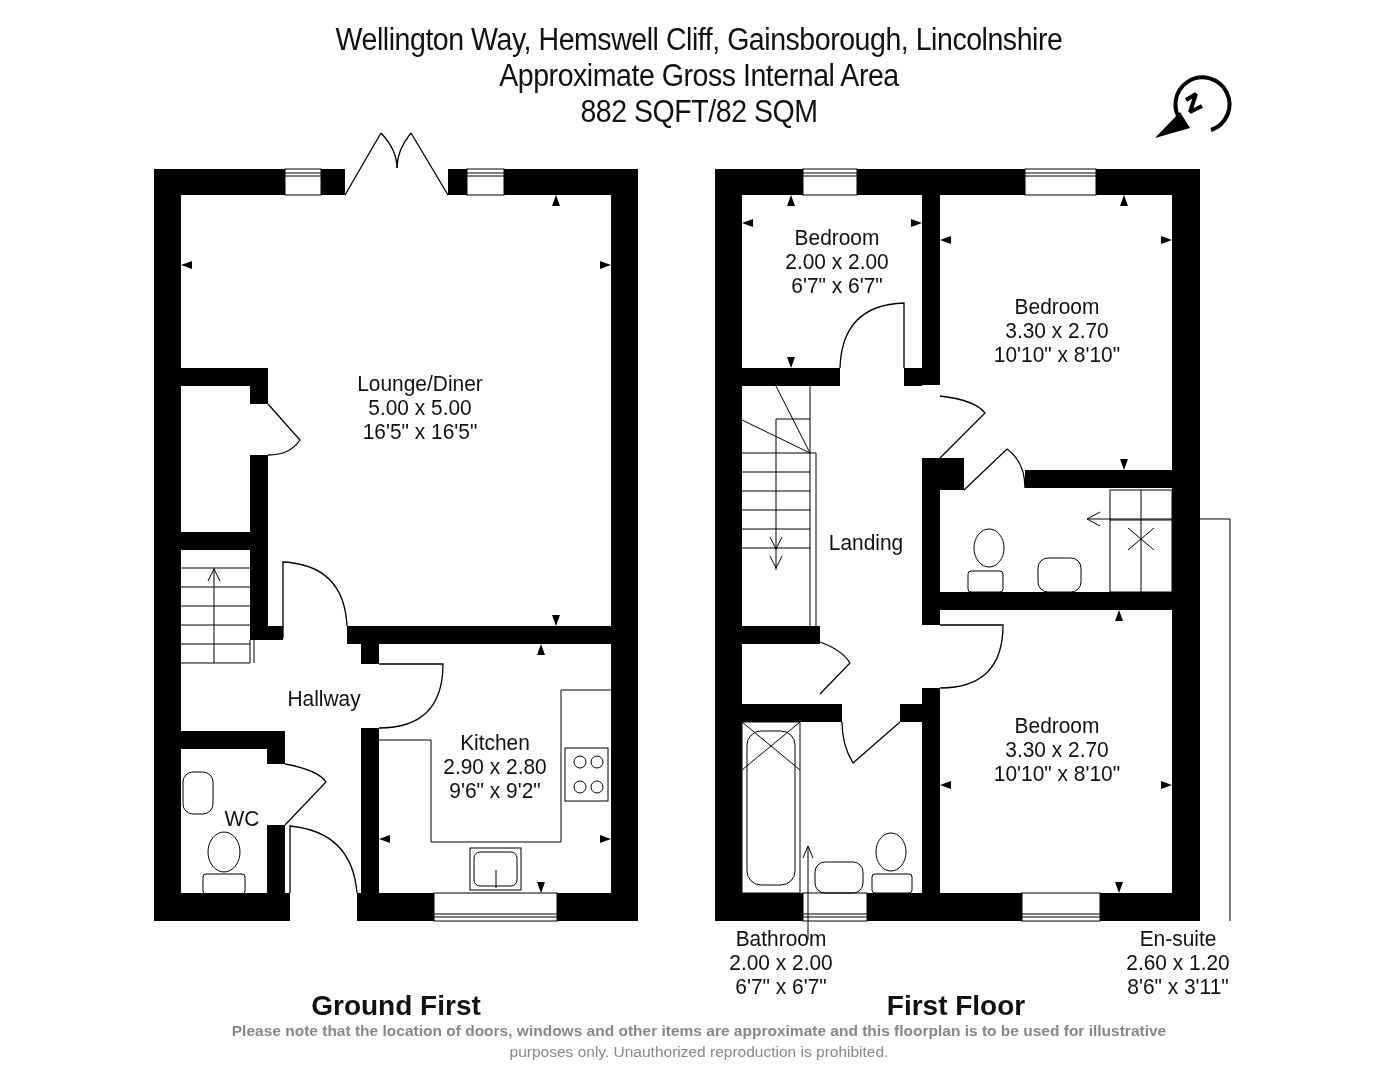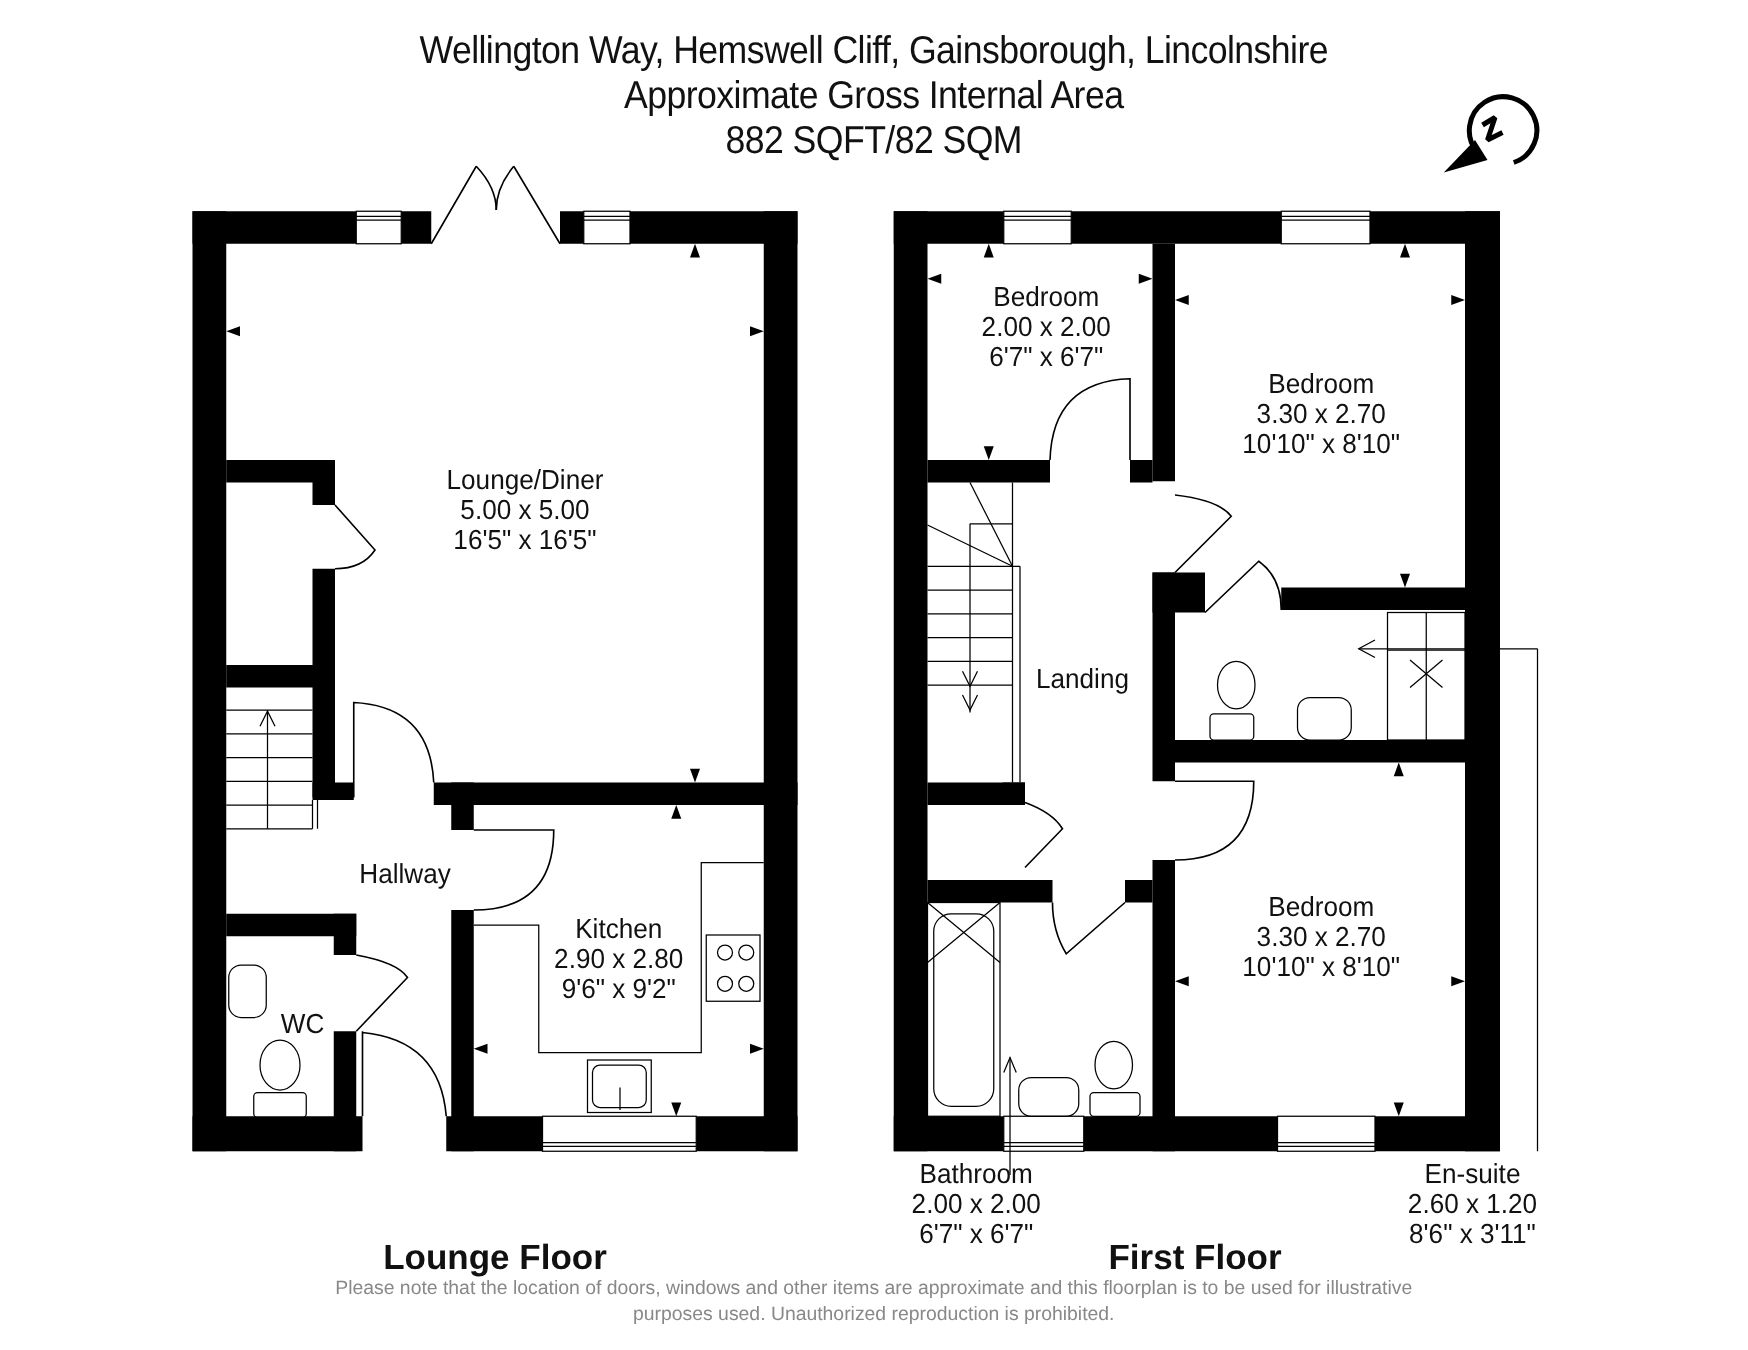--- a/index.html
+++ b/index.html
@@ -260,17 +260,17 @@
   <div>Bathroom</div>
   <div>2.00 x 2.00</div>
   <div>6'7" x 6'7"</div>
 </div>
 <div class="lbl" style="left:1178px;top:927px;">
   <div>En-suite</div>
   <div>2.60 x 1.20</div>
   <div>8'6" x 3'11"</div>
 </div>
 
-<div class="floor" style="left:396px;top:990px;">Lounge Floor</div>
+<div class="floor" style="left:396px;top:990px;">Ground First</div>
 <div class="floor" style="left:956px;top:990px;text-align:right;">First Floor</div>
 
-<div class="disc" style="top:1020px;">Please note that the location of doors, windows and other items are approximate and this floorplan is to be used for illustrative</div>
-<div class="disc" style="top:1041px;">purposes used. Unauthorized reproduction is prohibited.</div>
+<div class="disc" style="top:1020px;font-weight:bold;">Please note that the location of doors, windows and other items are approximate and this floorplan is to be used for illustrative</div>
+<div class="disc" style="top:1041px;">purposes only. Unauthorized reproduction is prohibited.</div>
 
 </body></html>

